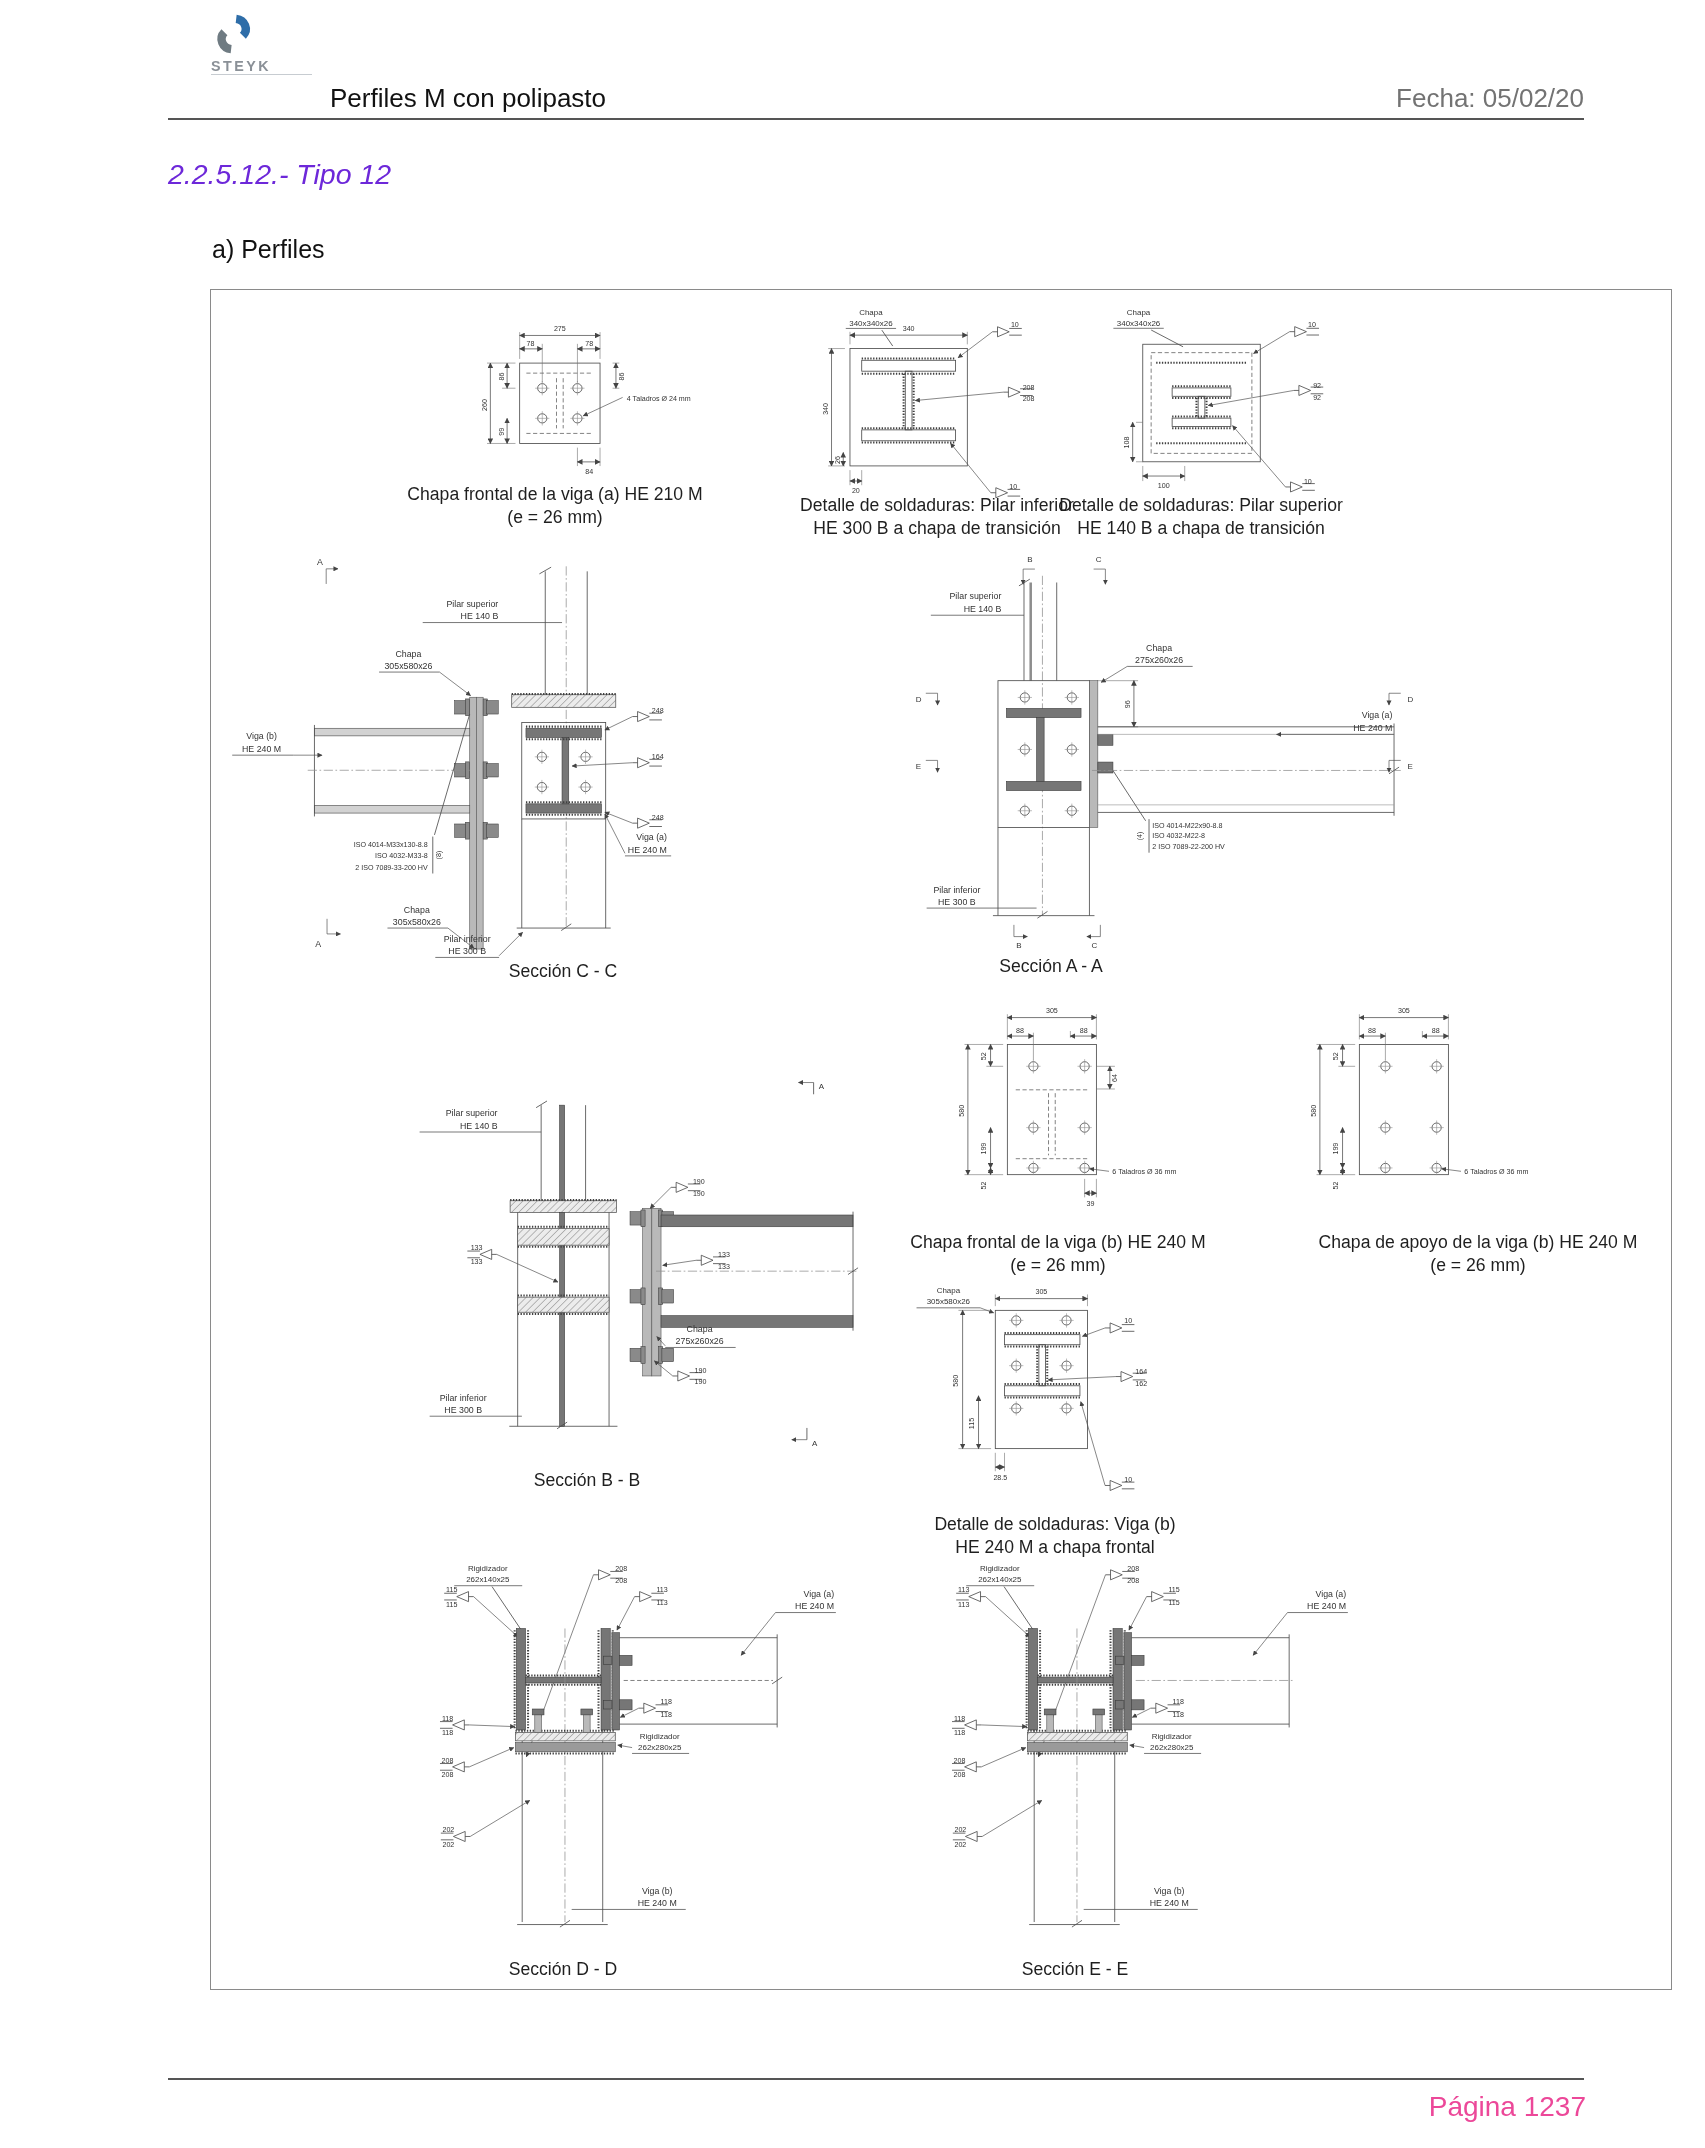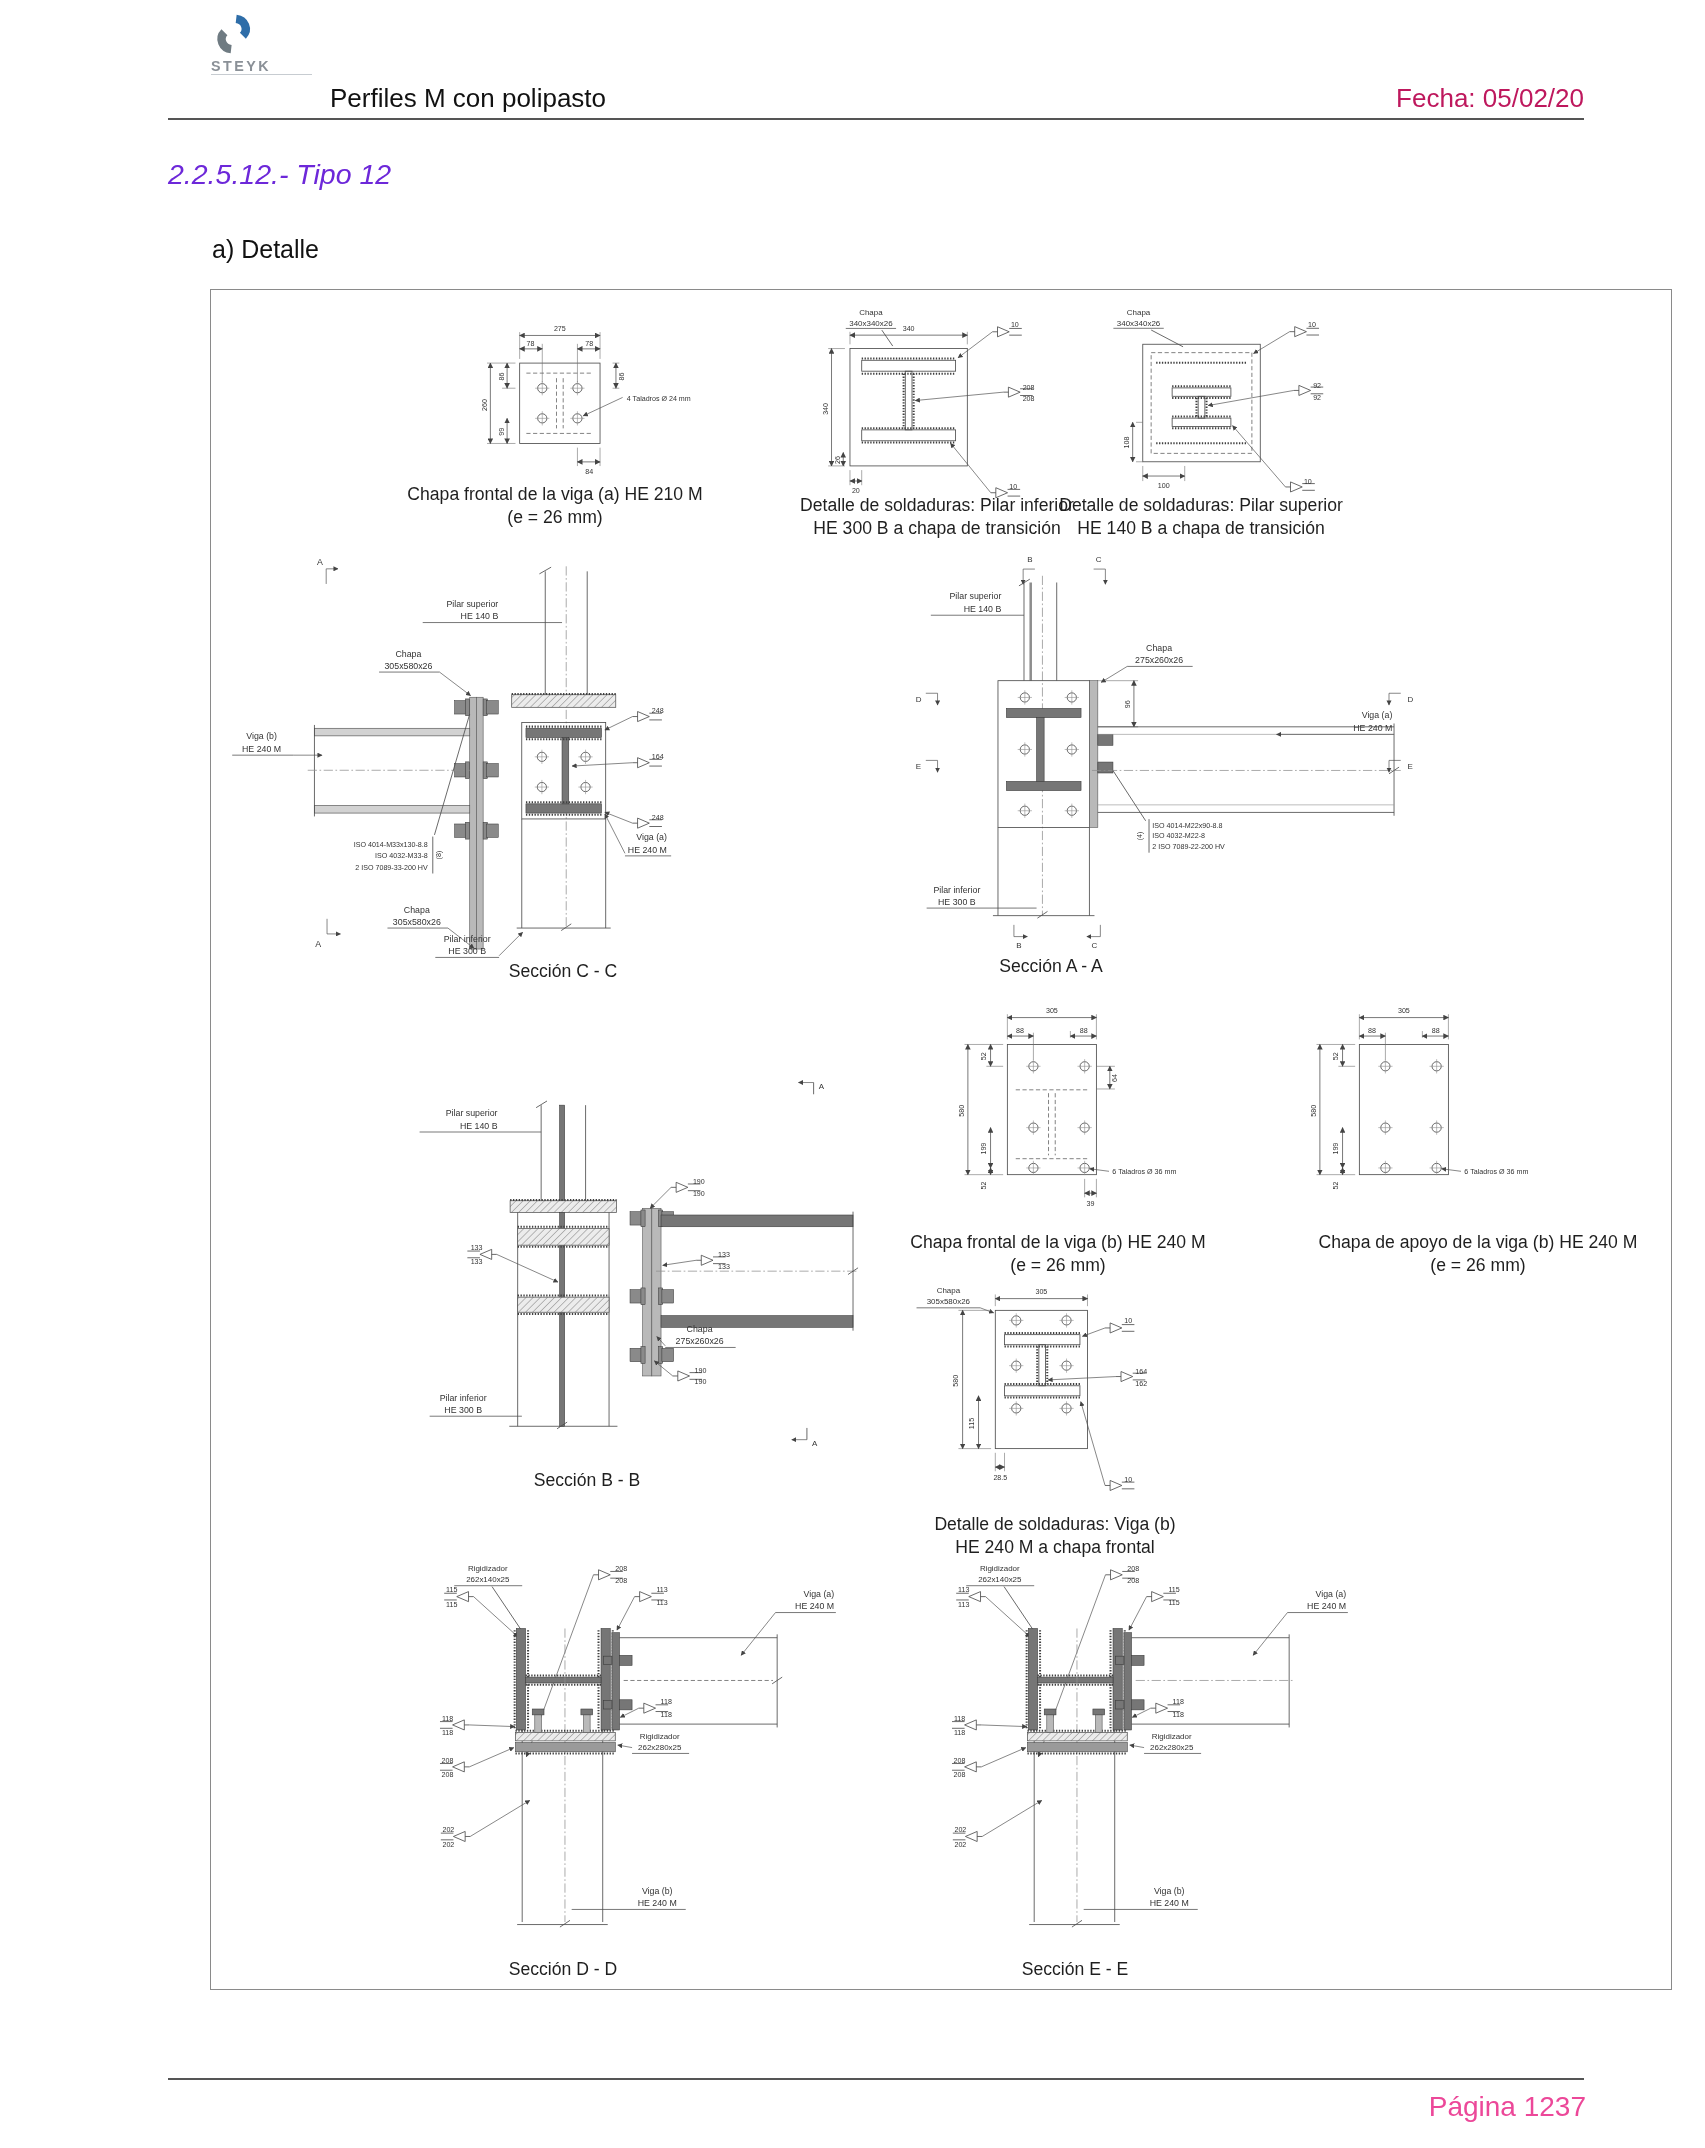--- a/index.html
+++ b/index.html
@@ -1,21 +1,21 @@
 <!DOCTYPE html>
 <html style="font-size:13.4px"><head>
 <meta charset="utf-8">
 <style>
   html,body{margin:0;padding:0;background:#fff;}
   .page{position:relative;width:1705px;height:2148px;background:#fff;
         font-family:"Liberation Sans",sans-serif;color:#1a1a1a;overflow:hidden;}
   .abs{position:absolute;}
   .title{left:0;right:0;top:8.4px;text-align:center;font-size:40px;font-weight:bold;color:#0d0d0d;}
   .subtitle{left:319px;top:83px;font-size:26px;color:#111;margin-left:11px;}
-  .date{right:121px;top:83px;font-size:26px;color:#be185d;margin-left:44px;}
+  .date{right:121px;top:83px;font-size:26px;color:#737373;margin-left:44px;}
   .rule{height:1.7px;background:#555;}
   .heading{left:168px;top:158px;font-size:28.5px;font-weight:normal;font-style:italic;color:#6d28d9;}
   .subheading{left:212px;top:235px;font-size:25px;color:#111;}
   .footer-page{right:119px;top:2091px;font-size:28px;color:#ec4899;}
   .detail-box{left:210px;top:289px;width:1460px;height:1699px;border:1.7px solid #8a8a8a;background:#fff;}
   .logo{left:211px;top:11.7px;width:101px;height:72px;text-align:left;}
   .logo-word{font-size:14.3px;font-weight:bold;letter-spacing:2.5px;color:#8a9097;border-bottom:1.7px solid #c7ccd1;line-height:1.1;}
   .cap{position:absolute;transform:translateX(-50%);text-align:center;font-size:17.6px;line-height:1.28;color:#1f1f1f;white-space:nowrap;}
   svg{position:absolute;overflow:visible;}
   svg text{font-family:"Liberation Sans",sans-serif;fill:#333;}
@@ -70,21 +70,21 @@
       <path d="M30,8 a13,12 0 0 1 8,20" stroke="#2e6da8" stroke-width="10" fill="none"></path>
       <path d="M24,44 a13,12 0 0 1 -8,-20" stroke="#6f7b82" stroke-width="10" fill="none"></path>
     </svg>
     <div class="logo-word">STEYK</div>
   </div>
   <div class="abs subtitle">Perfiles M con polipasto</div>
   <div class="abs date">Fecha: 05/02/20</div>
   <div class="abs rule" style="left:168px;top:118px;width:1416px;"></div>
 
   <div class="abs heading">2.2.5.12.- Tipo 12</div>
-  <div class="abs subheading">a) Detalle</div>
+  <div class="abs subheading">a) Perfiles</div>
 
   <div class="abs detail-box">
 
     <svg style="left:252px;top:17px" width="403" height="180" viewBox="0 0 480 215">
       <rect x="67" y="67" width="96" height="96" class="ln" fill="#fff"></rect>
       <path class="dd1" d="M75,79H155M75,151H155M111,85V145M119,85V145"></path>
       <use href="#hole" x="94" y="97"></use>
         <use href="#hole" x="136" y="97"></use>
       <use href="#hole" x="94" y="133"></use>
         <use href="#hole" x="136" y="133"></use>

